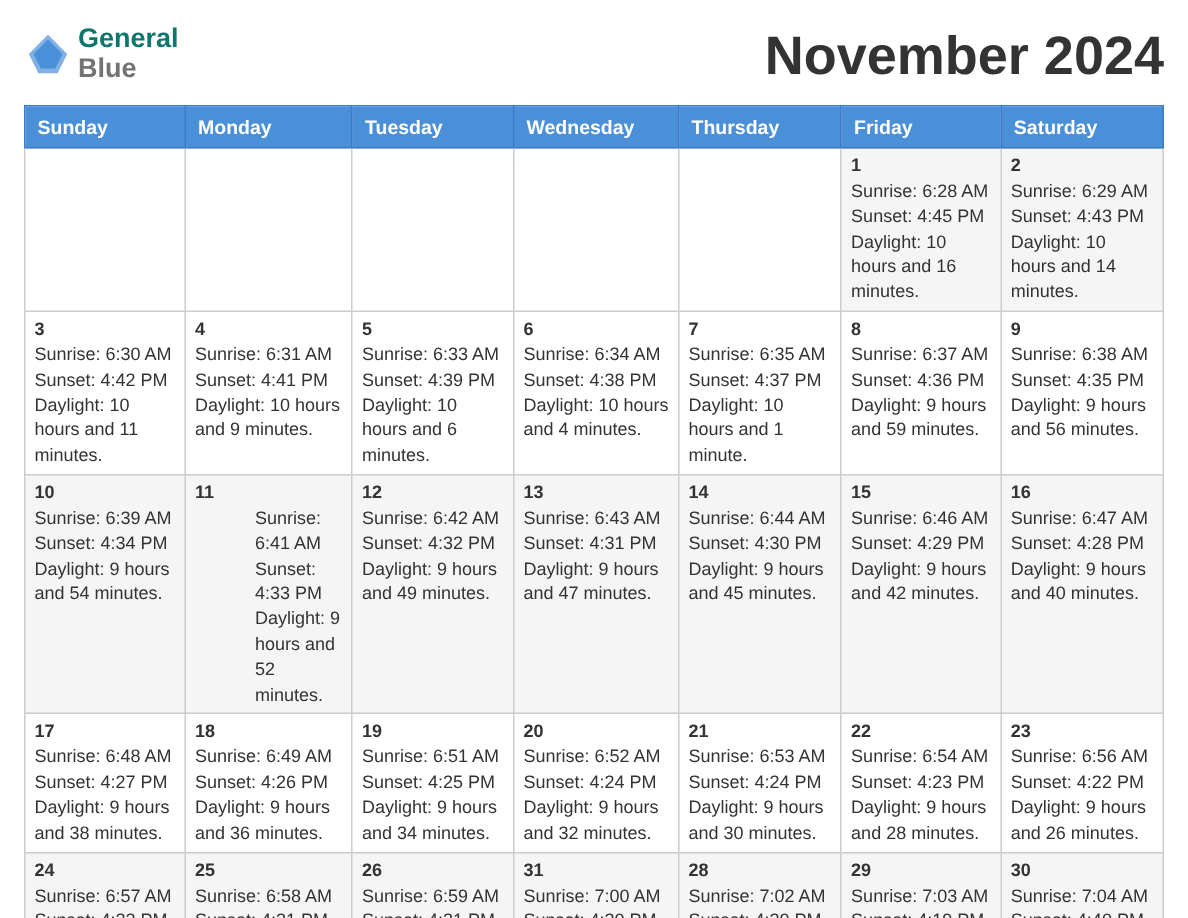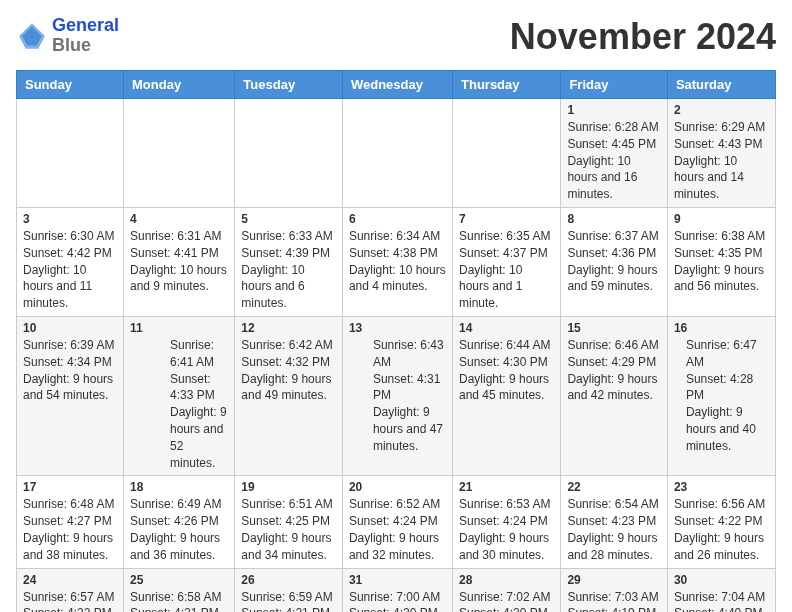--- a/index.html
+++ b/index.html
@@ -22,21 +22,21 @@
       gap: 4px;
     }
     .logo-text {
       display: flex;
       flex-direction: column;
       line-height: 1.1;
     }
     .logo-general {
       font-size: 18px;
       font-weight: bold;
-      color: #1d4ed8;
+      color: #0f766e;
     }
     .logo-blue {
       font-size: 18px;
       font-weight: bold;
       color: #737373;
     }
     .logo-icon {
       width: 32px;
       height: 32px;
     }
@@ -205,39 +205,39 @@
 Daylight: 9 hours and 52 minutes.</div>
         </td>
         <td>
           <span class="day-num">12</span>
           <div class="day-info" style="white-space: pre-line;">Sunrise: 6:42 AM
 Sunset: 4:32 PM
 Daylight: 9 hours and 49 minutes.</div>
         </td>
         <td>
           <span class="day-num">13</span>
-          <div class="day-info" style="white-space: pre-line; margin-left: 24px;">Sunrise: 6:43 AM
+          <div class="day-info" style="white-space: pre-line;">Sunrise: 6:43 AM
 Sunset: 4:31 PM
 Daylight: 9 hours and 47 minutes.</div>
         </td>
         <td>
           <span class="day-num">14</span>
           <div class="day-info" style="white-space: pre-line;">Sunrise: 6:44 AM
 Sunset: 4:30 PM
 Daylight: 9 hours and 45 minutes.</div>
         </td>
         <td>
           <span class="day-num">15</span>
           <div class="day-info" style="white-space: pre-line;">Sunrise: 6:46 AM
 Sunset: 4:29 PM
 Daylight: 9 hours and 42 minutes.</div>
         </td>
         <td>
           <span class="day-num">16</span>
-          <div class="day-info" style="white-space: pre-line; margin-left: 12px;">Sunrise: 6:47 AM
+          <div class="day-info" style="white-space: pre-line;">Sunrise: 6:47 AM
 Sunset: 4:28 PM
 Daylight: 9 hours and 40 minutes.</div>
         </td>
       </tr>
       <tr>
         <td>
           <span class="day-num">17</span>
           <div class="day-info" style="white-space: pre-line;">Sunrise: 6:48 AM
 Sunset: 4:27 PM
 Daylight: 9 hours and 38 minutes.</div>

